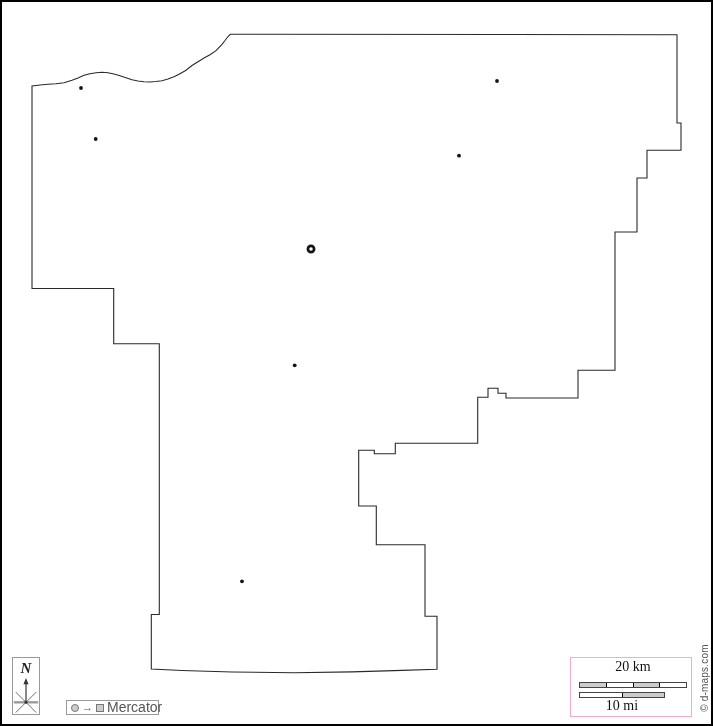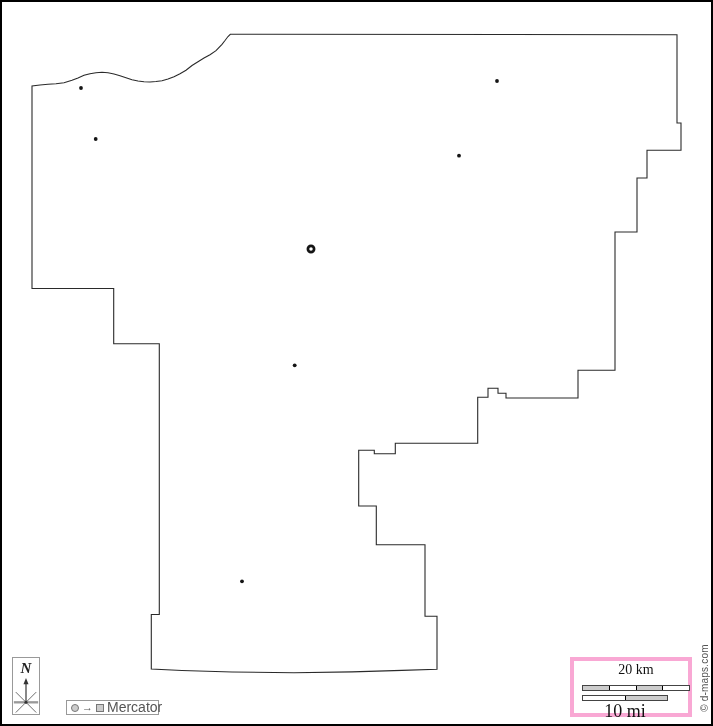--- a/index.html
+++ b/index.html
@@ -35,29 +35,29 @@
     font-family:"Liberation Sans", sans-serif;
   }
   .proj-circle{width:8px;height:8px;border:1px solid #777;border-radius:50%;background:#ccc;box-sizing:border-box;flex:0 0 auto;}
   .proj-square{width:8px;height:8px;border:1px solid #777;background:#ccc;box-sizing:border-box;flex:0 0 auto;}
   .proj-arrow{font-size:11px;line-height:11px;color:#555;}
   .proj-label{font-size:14px;line-height:11px;color:#555;}
 
   
   .scale-box{
     position:absolute;left:568px;top:655px;width:122px;height:60px;
-    box-sizing:border-box;border:4px solid #f9a8d4;background:#fff;
+    box-sizing:border-box;border:1px solid #f9a8d4;background:#fff;
   }
   .scale-km-label{
     position:absolute;left:8px;top:1px;width:108px;text-align:center;
     font-size:14px;color:#111;font-family:"Liberation Serif", serif;
   }
   .scale-mi-label{
     position:absolute;left:8px;top:40px;width:86px;text-align:center;
-    font-size:18px;color:#111;font-family:"Liberation Serif", serif;
+    font-size:14px;color:#111;font-family:"Liberation Serif", serif;
   }
   .bar{position:absolute;box-sizing:border-box;border:1px solid #444;display:flex;height:6px;}
   .bar-km{left:8px;top:24px;width:108px;}
   .bar-mi{left:8px;top:34px;width:86px;}
   .bar span{flex:1 1 0;height:100%;border-left:1px solid #000;}
   .bar span:first-child{border-left:none;}
 
   
   .copyright{
     position:absolute;left:702px;top:676px;

